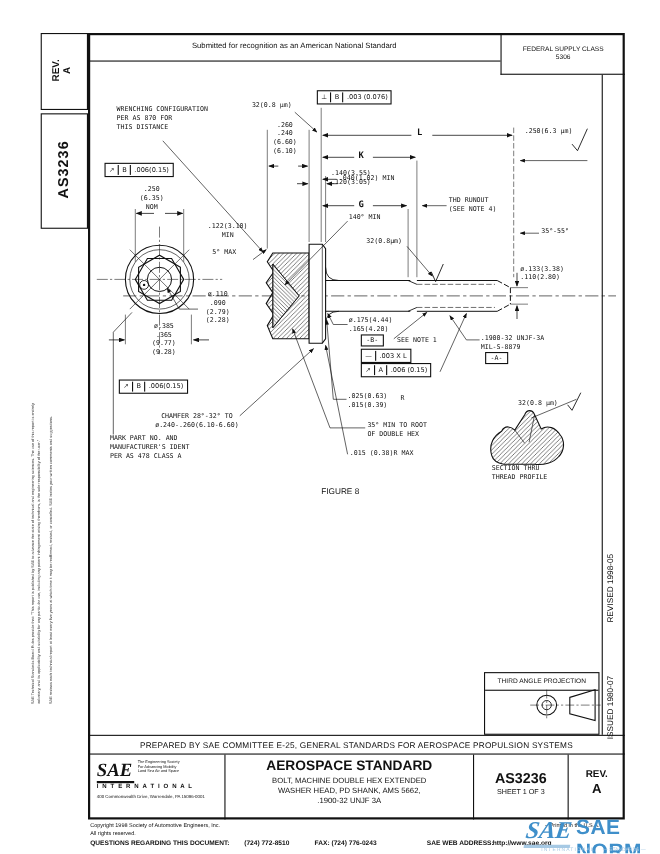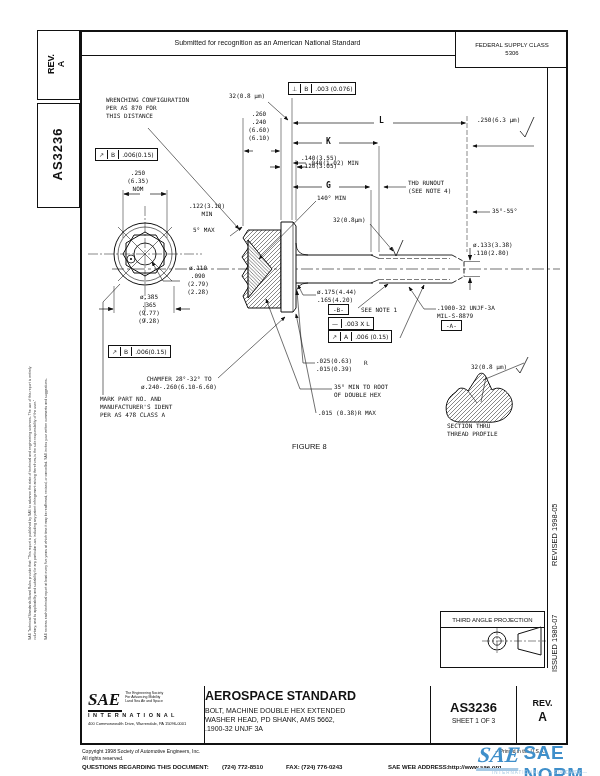--- a/index.html
+++ b/index.html
@@ -288,33 +288,36 @@
     <span class="cell">↗</span>
     <span class="cell">B</span>
     <span class="cell">.006(0.15)</span>
   </div>
   <div class="datum" style="left:441px;top:320px">-A-</div>
 
   <div class="box thin" style="left:440px;top:611px;width:105px;height:57px">
     <div style="border-bottom:1px solid #111;height:15px;display:flex;align-items:center;justify-content:center;font:6px 'Liberation Sans',sans-serif">THIRD ANGLE PROJECTION</div>
   </div>
 
+  <div class="prep">
+    <span>PREPARED BY SAE COMMITTEE E-25, GENERAL STANDARDS FOR AEROSPACE PROPULSION SYSTEMS</span>
+  </div>
 
   <div class="tb">
     <div class="cell" style="width:124px;position:relative">
       <div style="position:absolute;left:8px;top:4px;display:flex;align-items:flex-start">
         <span style="font:italic 900 17px 'Liberation Serif',serif;border-bottom:2px solid #111;padding-right:2px">SAE</span>
         <span style="font:3.5px/4.2px 'Liberation Sans',sans-serif;white-space:pre-line;margin-left:3px;margin-top:1px">The Engineering Society
 For Advancing Mobility
 Land Sea Air and Space</span>
       </div>
       <div style="position:absolute;left:8px;top:26px;font:5.5px 'Liberation Sans',sans-serif;font-weight:bold;letter-spacing:1px">I N T E R N A T I O N A L</div>
       <div style="position:absolute;left:8px;top:35px;font:4px 'Liberation Sans',sans-serif">400 Commonwealth Drive, Warrendale, PA 15096-0001</div>
     </div>
-    <div class="cell" style="width:226px;text-align:left">
+    <div class="cell" style="width:226px;text-align:center">
       <div style="font:bold 12.5px 'Liberation Sans',sans-serif;margin-top:3px">AEROSPACE STANDARD</div>
       <div style="font:7px/9px 'Liberation Sans',sans-serif;white-space:pre-line;margin-top:3px">BOLT, MACHINE DOUBLE HEX EXTENDED
 WASHER HEAD, PD SHANK, AMS 5662,
 .1900-32 UNJF 3A</div>
     </div>
     <div class="cell" style="width:86px;text-align:center">
       <div style="font:bold 13px 'Liberation Sans',sans-serif;margin-top:14px">AS3236</div>
       <div style="font:6.5px 'Liberation Sans',sans-serif;margin-top:2px">SHEET 1 OF 3</div>
     </div>
     <div class="cell" style="width:52px;text-align:center">

